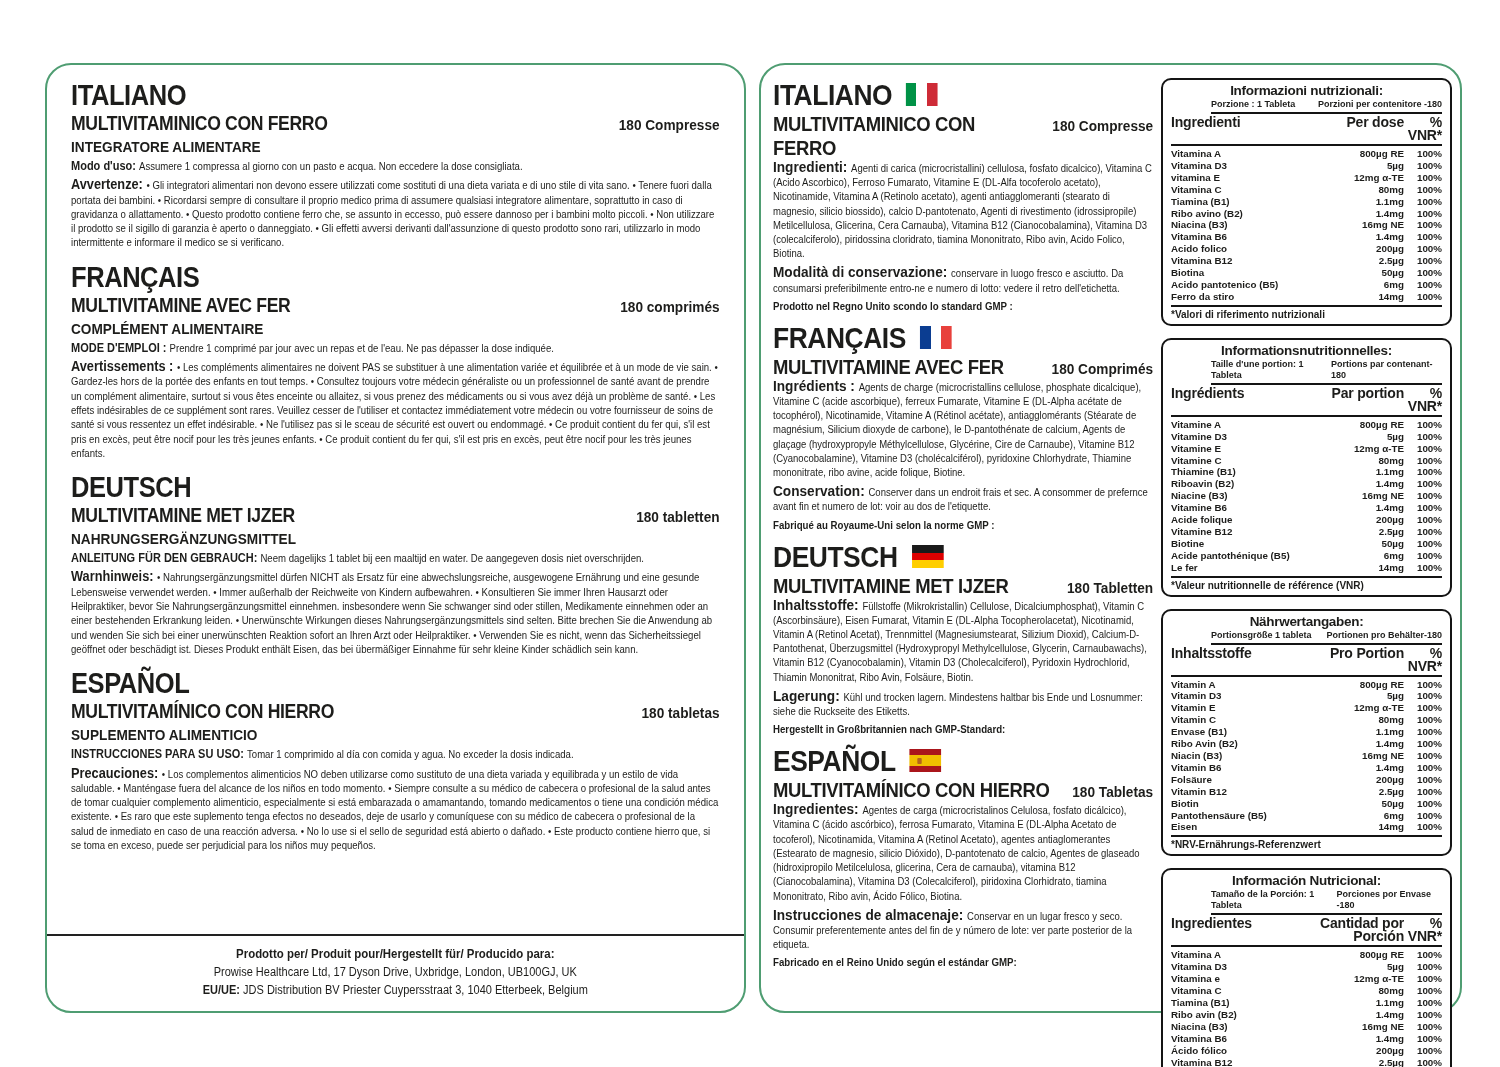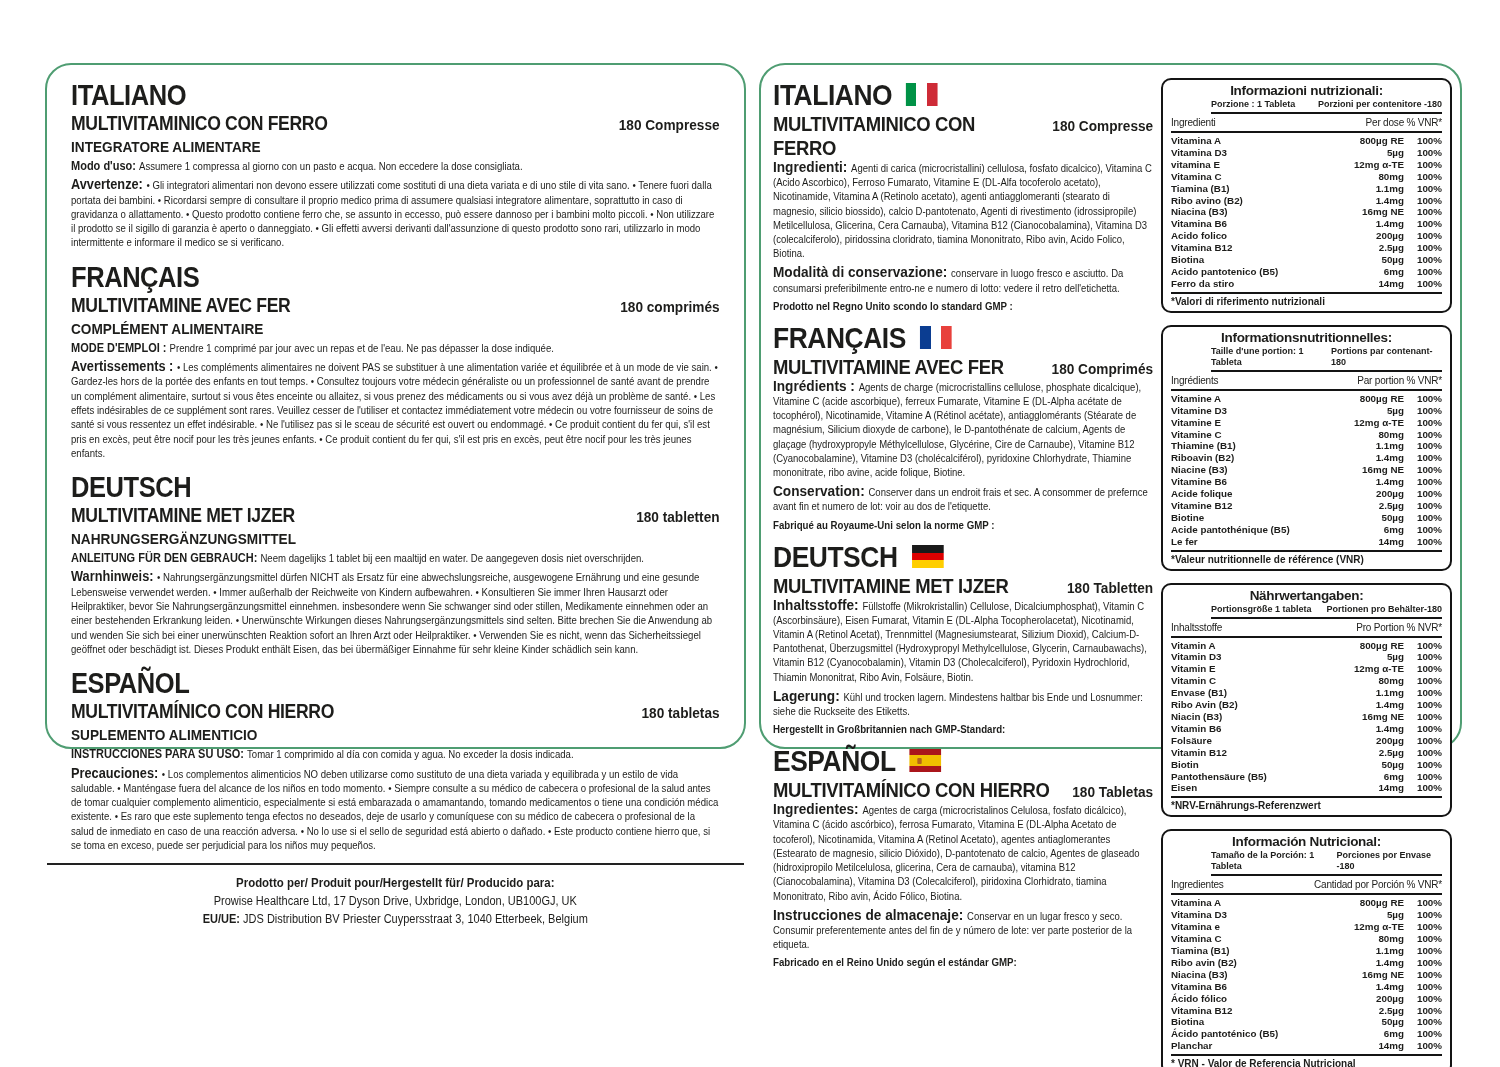--- a/index.html
+++ b/index.html
@@ -1,18 +1,18 @@
 <!DOCTYPE html>
 <html><head>
 <meta charset="utf-8">
 <style>
   html,body{margin:0;padding:0;}
   body{width:1500px;height:1067px;position:relative;background:#ffffff;color:#1d1d1b;
        font-family:"Liberation Sans",sans-serif;overflow:hidden;}
-  .panel{position:absolute;top:63px;height:686px;background:#fff;border:2px solid #4f9d72;border-radius:26px;box-sizing:border-box;}
+  .panel{position:absolute;top:63px;height:950px;background:#fff;border:2px solid #4f9d72;border-radius:26px;box-sizing:border-box;}
   #left-panel{left:45px;width:701px;padding:14px 24px 12px;display:flex;flex-direction:column;}
   #right-panel{left:759px;width:703px;padding:13px 8px 10px 12px;display:flex;gap:8px;}
 
   .condense{transform:scaleX(0.88);transform-origin:0 0;}
   #left-sections{width:737px;}
   .rtext{width:380px;flex:none;}
   .rtext .condense{width:432px;}
   .rtables{width:291px;flex:none;display:flex;flex-direction:column;gap:12px;}
 
   
@@ -38,21 +38,21 @@
   .flag-france{background:linear-gradient(to right,#0b3d91 0 33.4%,#ffffff 33.4% 66.7%,#e8413c 66.7% 100%);}
   .flag-germany{background:linear-gradient(to bottom,#1a1a1a 0 33.4%,#dd0000 33.4% 66.7%,#ffce00 66.7% 100%);}
   .flag-spain{position:relative;background:linear-gradient(to bottom,#aa151b 0 25%,#f1bf00 25% 75%,#aa151b 75% 100%);}
   .flag-spain::after{content:"";position:absolute;left:9px;top:9px;width:5px;height:6px;background:#b5651d;border-radius:1px;}
 
   
   .ntable{border:2px solid #141414;border-radius:10px;padding:3px 8px 2px;background:#fff;box-sizing:border-box;}
   .nt-title{text-align:center;font-weight:bold;font-size:13.5px;line-height:15px;letter-spacing:-0.3px;}
   .nt-serving{display:flex;justify-content:space-between;font-size:9px;line-height:11px;font-weight:bold;padding:1px 0 2px;border-bottom:2px solid #141414;margin-left:40px;}
   .nt-row{display:flex;align-items:baseline;}
-  .nt-head{font-size:10px;line-height:13px;font-weight:normal;letter-spacing:-0.2px;padding:2px 0;border-bottom:2px solid #141414;}
+  .nt-head{font-size:14px;line-height:13px;font-weight:bold;letter-spacing:-0.2px;padding:2px 0;border-bottom:2px solid #141414;}
   .nt-body{padding:2px 0;border-bottom:2px solid #141414;}
   .nt-body .nt-row{font-size:9.8px;line-height:11.9px;font-weight:bold;}
   .c1{flex:1.55;}
   .c2{flex:1.05;text-align:right;}
   .c3{width:38px;text-align:right;flex:none;}
   .nt-foot{font-size:10px;line-height:12px;font-weight:bold;padding:2px 0 1px;}
 
   
   .footer-divider{margin:auto -24px 0;border-top:2px solid #222;}
   #left-footer{width:737px;text-align:center;padding-top:9px;}

